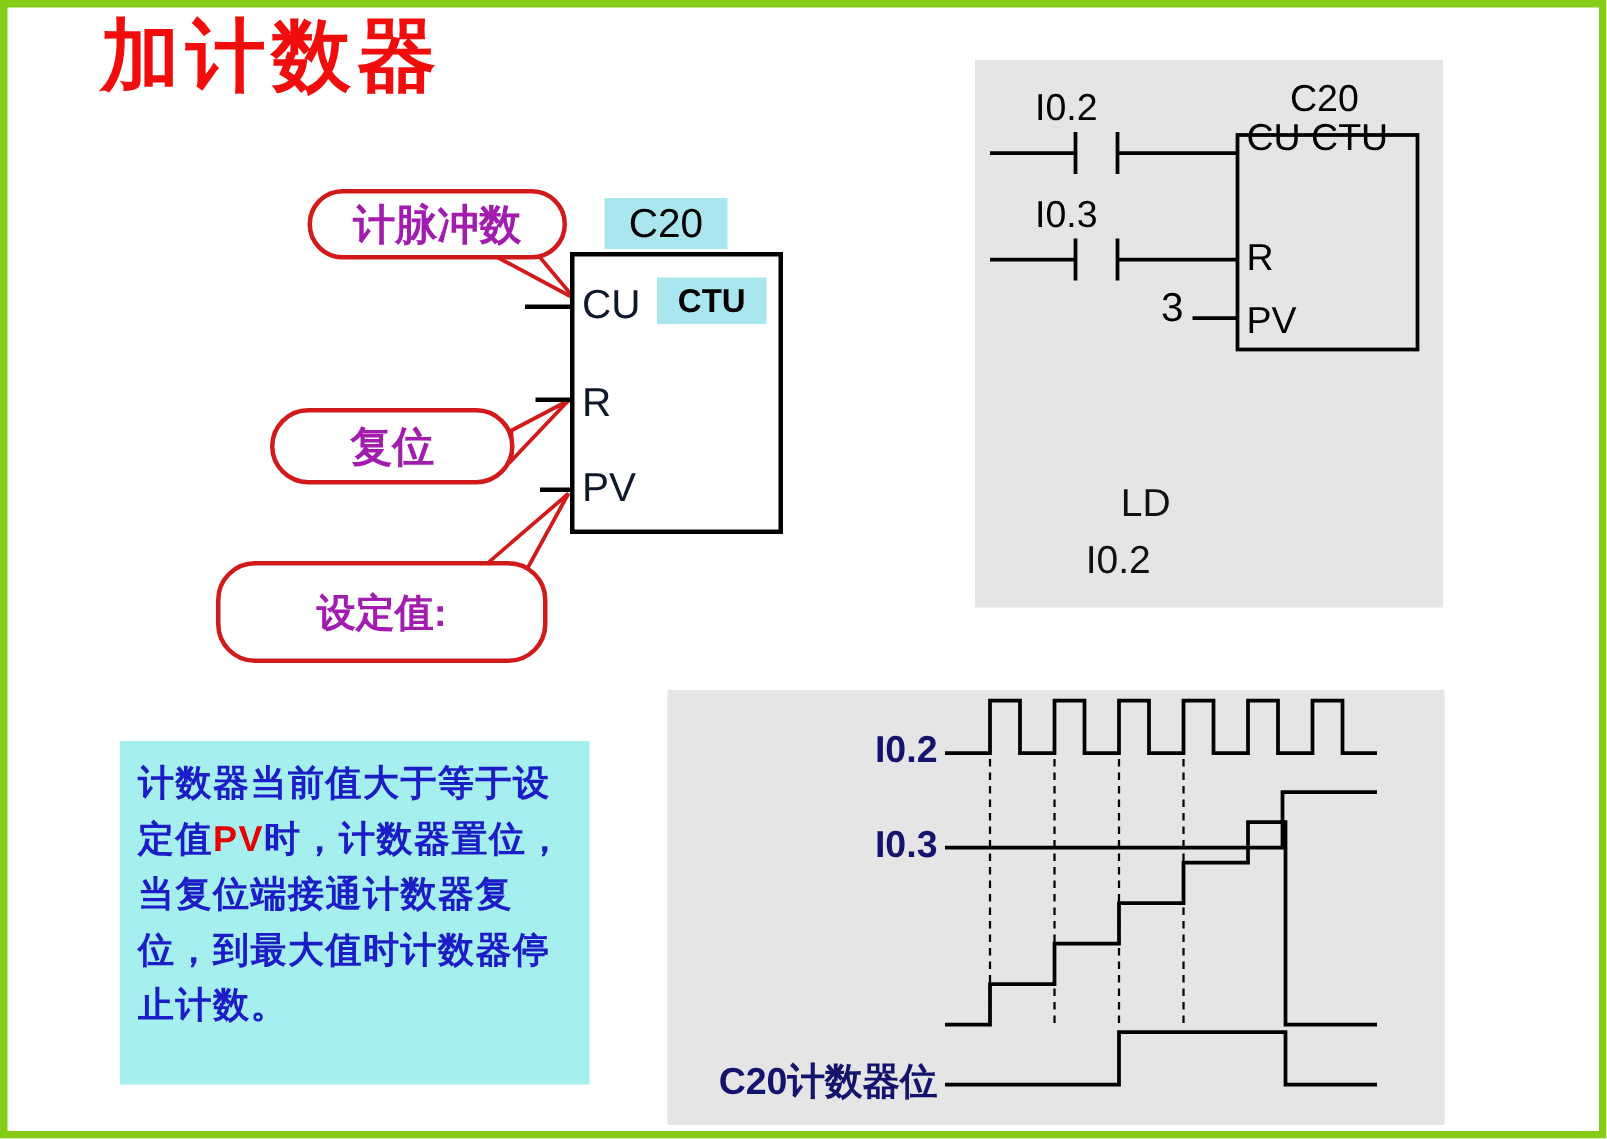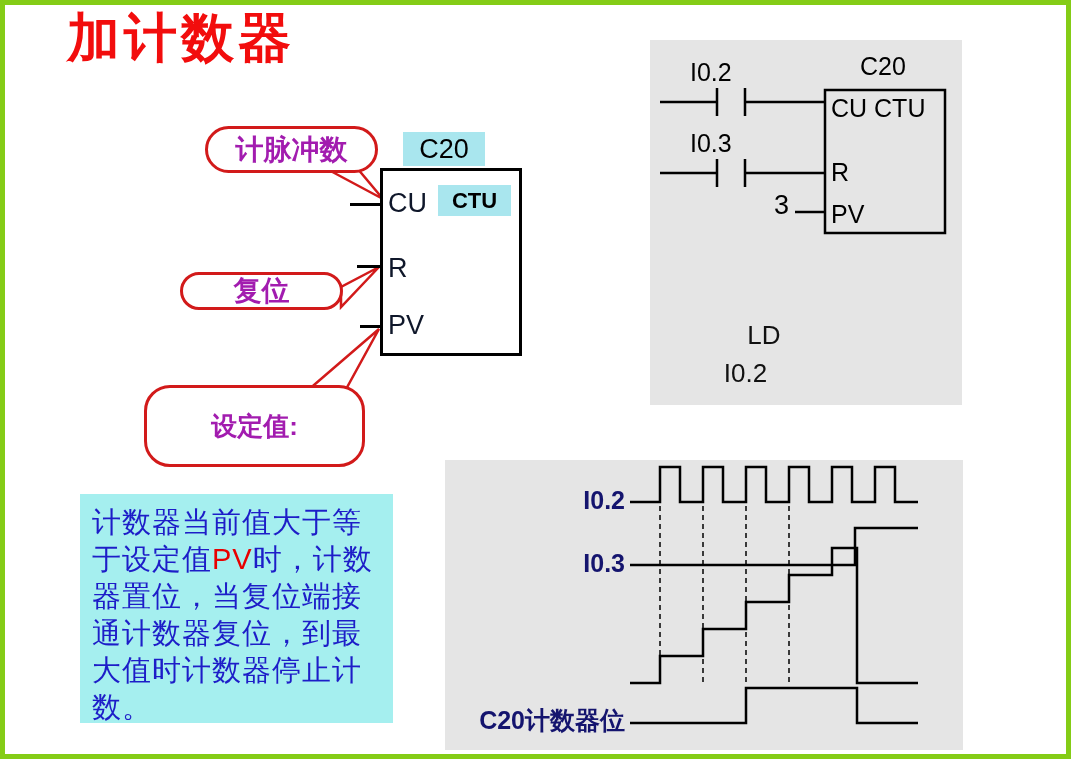--- a/index.html
+++ b/index.html
@@ -26,53 +26,53 @@
   .stub { background:#000; height:3px; }
   .stub-cu { left:345px; top:198px; width:30px; }
   .stub-r  { left:352px; top:260px; width:23px; }
   .stub-pv { left:355px; top:320px; width:20px; }
 
   
   .bubble { border:3px solid #d21a1a; border-radius:26px; background:#fff;
             display:flex; align-items:center; justify-content:center;
             font-weight:bold; color:#a21caf; box-sizing:border-box; }
   .bubble-cu { left:200px; top:121px; width:173px; height:47px; font-size:28px; }
-  .bubble-r  { left:175px; top:267px; width:163px; height:38px; font-size:28px;text-align:center; }
-  .bubble-pv { left:139px; top:380px; width:221px; height:82px; font-size:26px;
+  .bubble-r  { left:175px; top:267px; width:163px; height:51px; font-size:28px;text-align:center; }
+  .bubble-pv { left:139px; top:369px; width:221px; height:68px; font-size:26px;
                line-height:33px; }
 
   
   .panel-pink { background:#e5e5e5; }
   .ladder-panel { left:645px; top:35px; width:312px; height:365px; }
   .timing-panel { left:440px; top:455px; width:518px; height:290px; }
 
   
   .ltext { position:absolute; font-size:25px; color:#000; }
   .l-i02 { left:40px; top:18px; }
   .l-i03 { left:40px; top:89px; }
   .l-c20 { left:210px; top:12px; }
-  .l-cuctu { left:181px; top:54px; }
+  .l-cuctu { left:181px; top:38px; }
   .l-r { left:181px; top:118px; }
   .l-pv { left:181px; top:160px; }
   .l-preset { left:124px; top:150px; font-size:27px; }
   .instr-list { position:absolute; left:16px; top:238px; font-size:26px; color:#111; }
   .instr-row { line-height:38px; white-space:pre; }
   .instr-op { display:inline-block; width:80px;text-align:center; }
 
   
   .wlabel { position:absolute; font-weight:bold; color:#14146e; font-size:25px;
             width:175px; text-align:right; }
   .w-row1 { left:5px; top:26px; }
   .w-row2 { left:5px; top:89px; }
   .w-row3 { left:5px; top:205px; }
   .w-row4 { left:5px; top:244px; }
 
   
   .note { left:75px; top:489px; width:313px; height:229px; background:#a5efef;
-          padding:10px 12px; box-sizing:border-box; font-size:29px; font-weight:normal;
+          padding:10px 12px; box-sizing:border-box; font-size:24px; font-weight:bold;
           line-height:37px; color:#1d1dc8; letter-spacing:1px; }
   .note .red { color:#e80000; }
 
   svg { display:block; }
 </style>
 </head>
 <body>
 
 <div class="slide">
 

